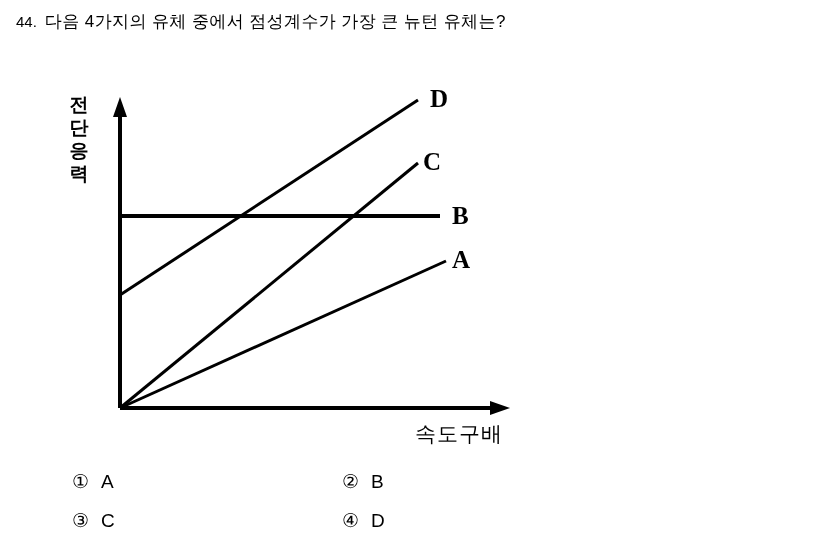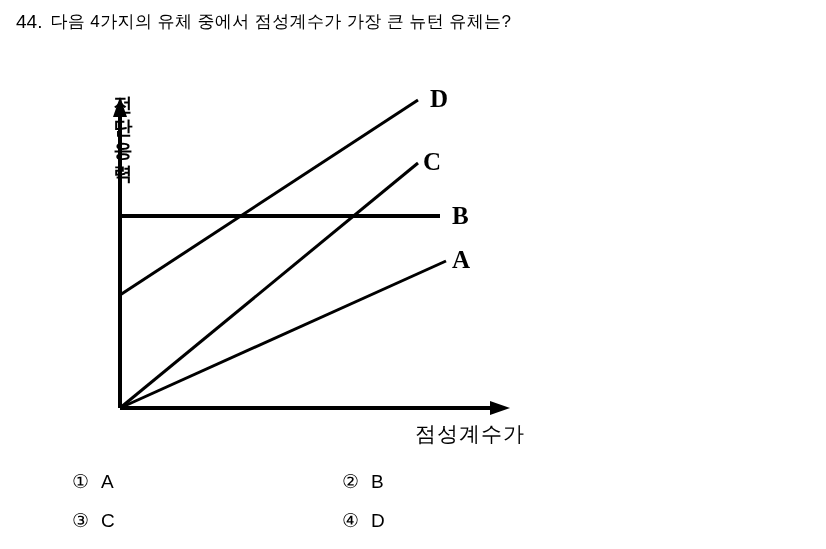--- a/index.html
+++ b/index.html
@@ -17,21 +17,21 @@
   }
   .question {
     position: absolute;
     top: 8px;
     left: 16px;
     width: 790px;
     display: flex;
     align-items: flex-start;
   }
   .q-number {
-    font-size: 19px;
+    font-size: 15px;
     line-height: 27px;
     white-space: nowrap;
     padding-right: 8px;
   }
   .q-text {
     font-size: 17px;
     line-height: 27px;
     letter-spacing: 0.4px;
     max-width: 700px;
   }
@@ -49,21 +49,20 @@
     position: absolute;
     left: 66px;
     top: 18px;
     width: 26px;
     font-size: 19px;
     line-height: 23px;
     font-weight: bold;
     text-align: center;
     letter-spacing: 0px;
     word-break: break-all;
-    margin-left: 44px;
   }
   .xlabel {
     position: absolute;
     left: 415px;
     top: 345px;
     font-size: 21px;
     letter-spacing: 1px;
   }
   .curve-label {
     position: absolute;
@@ -113,21 +112,21 @@
     <line x1="120" y1="220" x2="418" y2="25" stroke="#000" stroke-width="3"></line>
 
     <line x1="120" y1="141" x2="440" y2="141" stroke="#000" stroke-width="4"></line>
 
     <line x1="120" y1="333" x2="418" y2="88" stroke="#000" stroke-width="3"></line>
 
     <line x1="120" y1="333" x2="446" y2="186" stroke="#000" stroke-width="3"></line>
   </svg>
 
   <div class="ylabel">전단응력</div>
-  <div class="xlabel">점성계수가</div>
+  <div class="xlabel">속도구배</div>
 
   <div class="curve-label" style="left:430px; top:10px;">D</div>
   <div class="curve-label" style="left:423px; top:73px;">C</div>
   <div class="curve-label" style="left:452px; top:127px;">B</div>
   <div class="curve-label" style="left:452px; top:171px;">A</div>
 </div>
 
 <div class="options">
   <div class="opt-row">
     <div class="opt opt-1">

